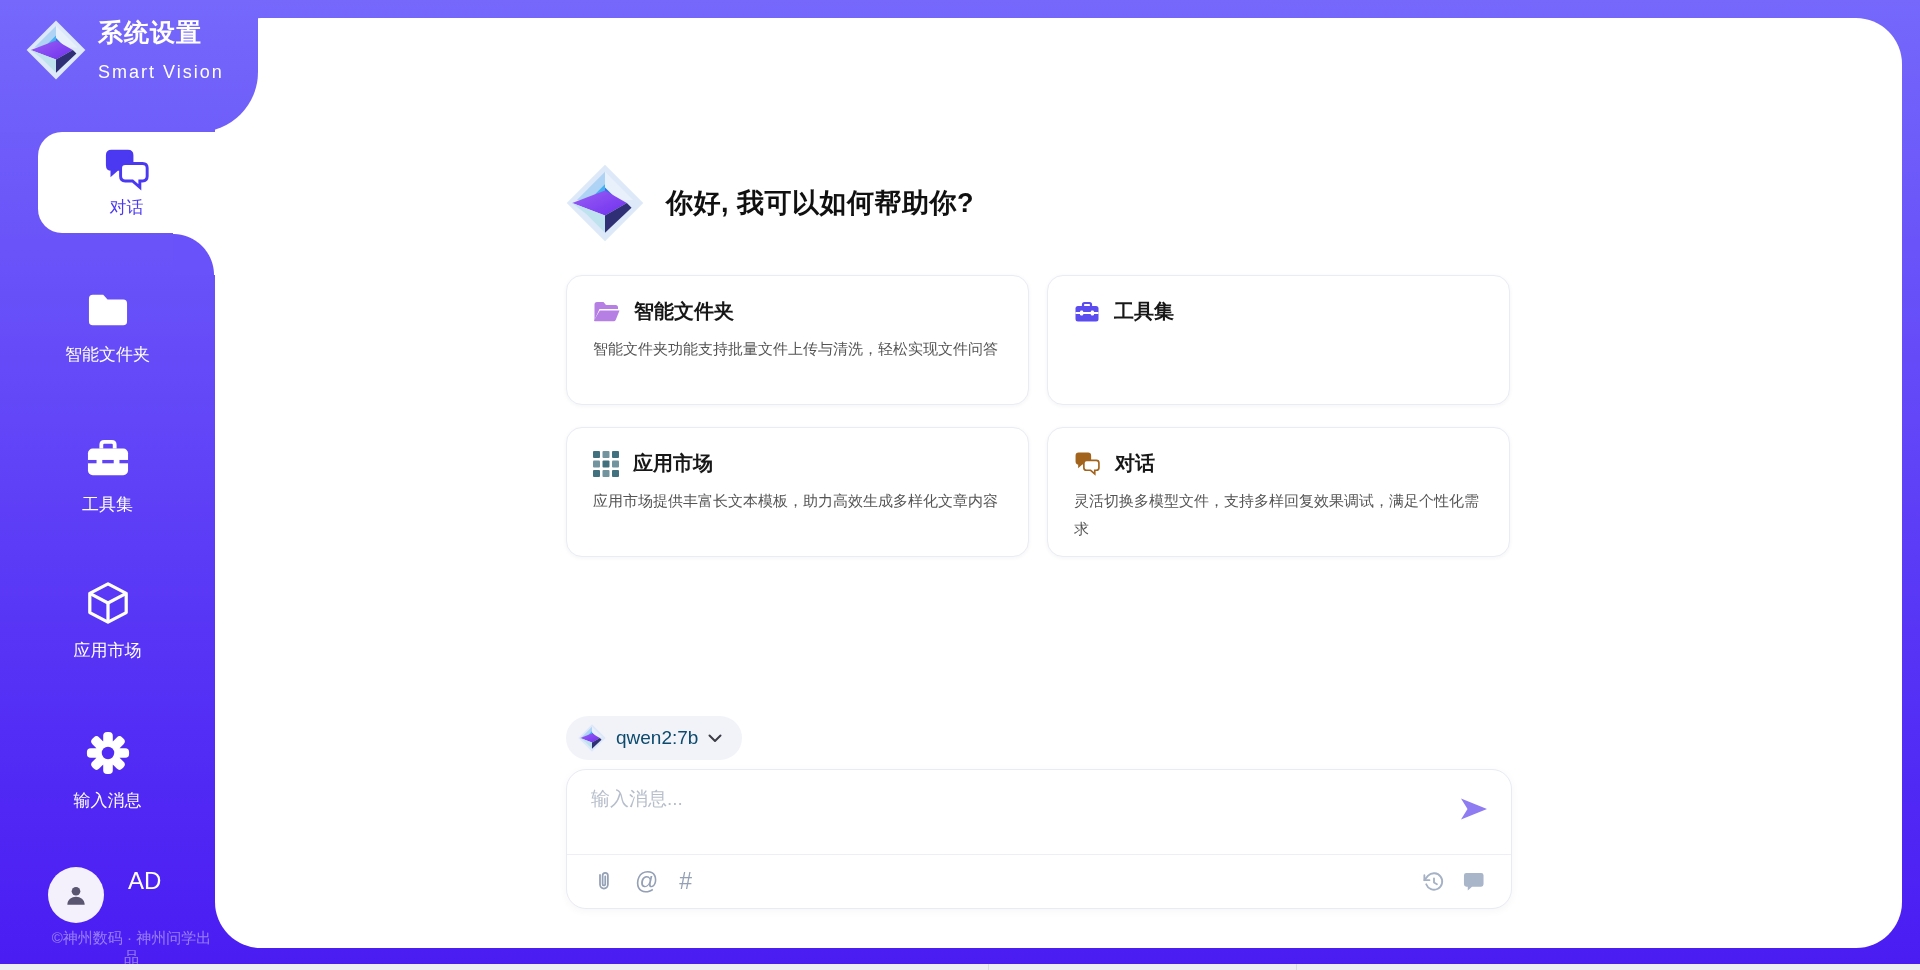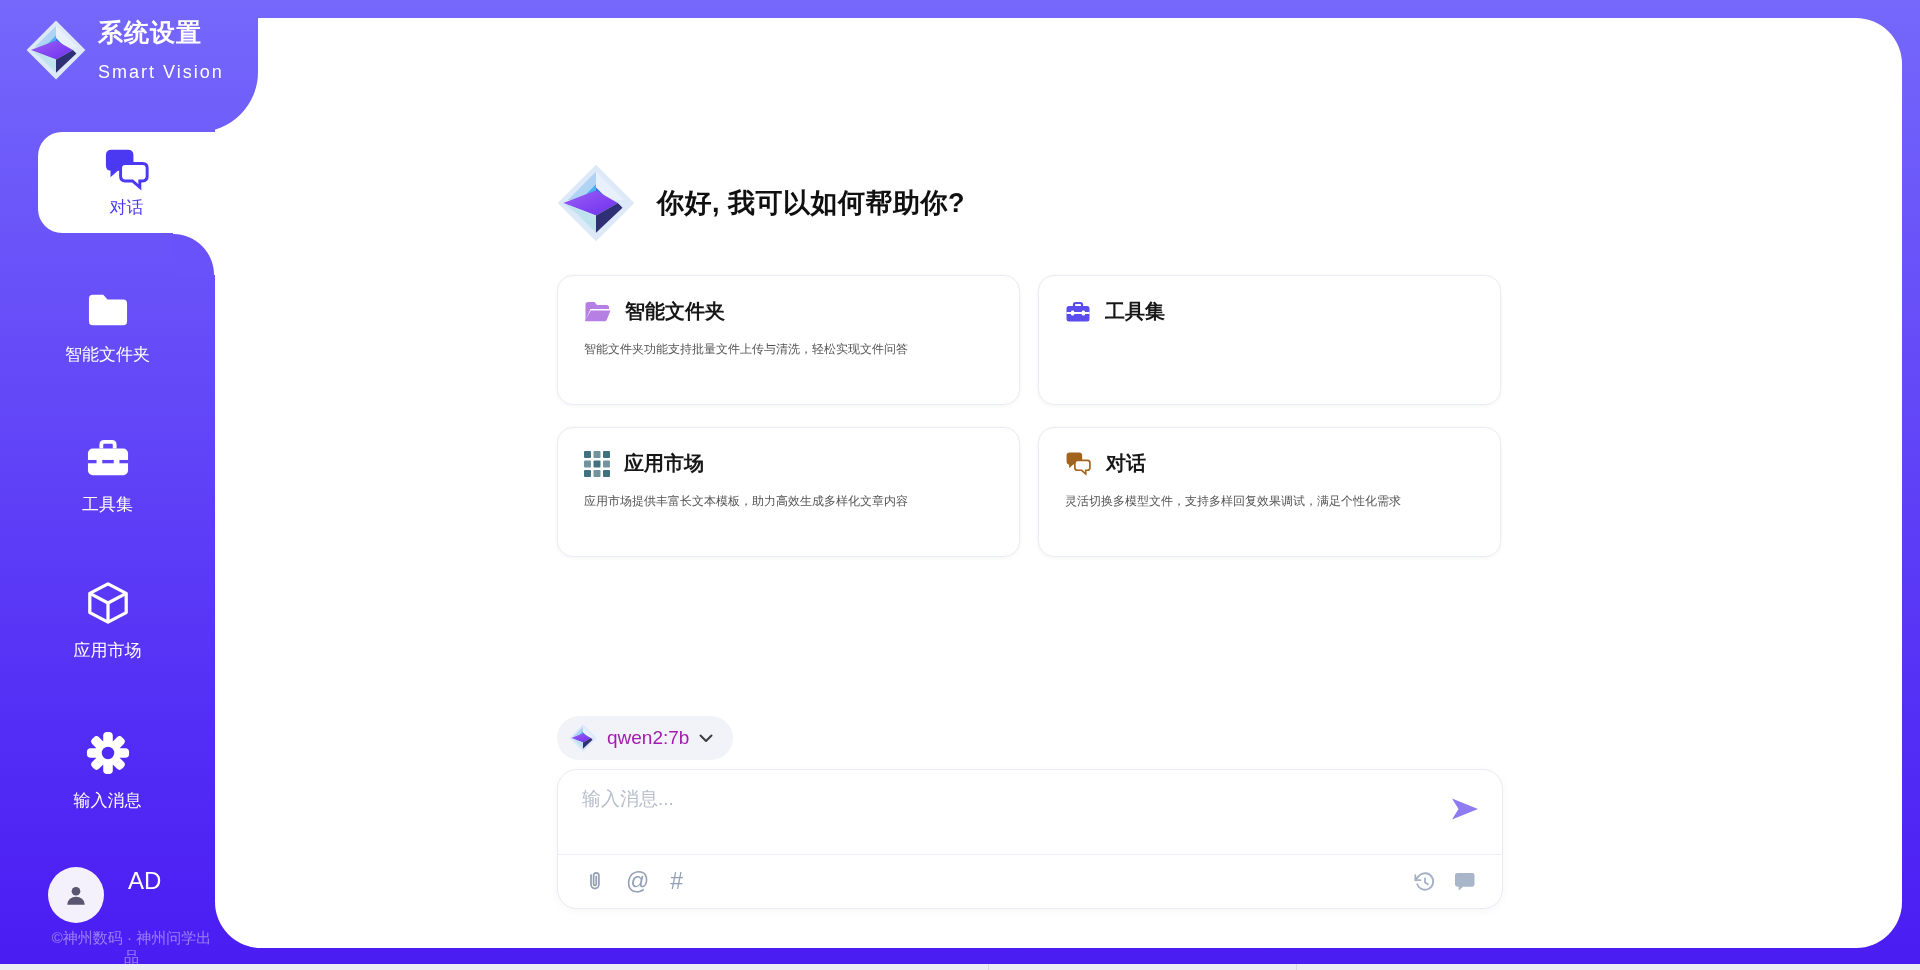--- a/index.html
+++ b/index.html
@@ -43,26 +43,26 @@
   
   .greeting { position:absolute; left:357px; top:146px; display:flex; align-items:center; gap:22px; }
   .greeting-title { font-size:27px; font-weight:bold; color:#101010; letter-spacing:.5px; }
 
   .cards { position:absolute; left:357px; top:257px; width:946px;
            display:grid; grid-template-columns:463px 463px; column-gap:18px; row-gap:22px; }
   .card { height:130px; background:#fff; border:1px solid #eaecf3; border-radius:16px;
           padding:22px 26px; box-shadow:0 1px 4px rgba(25,35,80,.05); cursor:pointer; }
   .card-head { display:flex; align-items:center; gap:14px; }
   .card-title { font-size:20px; font-weight:bold; color:#171717; }
-  .card-desc { margin-top:10px; font-size:12px; line-height:28px; color:#545454; }
+  .card-desc { margin-top:10px; font-size:15px; line-height:28px; color:#545454; }
 
   .model-pill { position:absolute; left:357px; top:698px; height:44px;
                 background:#f2f3f8; border-radius:22px; padding:0 20px 0 12px;
                 display:inline-flex; align-items:center; gap:10px; cursor:pointer; }
-  .model-name { font-size:19px; color:#a21caf; }
+  .model-name { font-size:19px; color:#0c4a6e; }
 
   .composer { position:absolute; left:357px; top:751px; width:946px; height:140px;
               background:#fff; border:1px solid #e9ebf2; border-radius:20px;
               box-shadow:0 2px 8px rgba(25,35,80,.04); }
   .composer textarea { position:absolute; left:24px; top:16px; width:840px; height:62px;
               border:none; outline:none; resize:none; background:transparent;
               font-size:19px; color:#333; font-family:inherit; }
   .composer textarea::placeholder { color:#b7becb; }
   .send-btn { position:absolute; right:22px; top:26px; background:none; border:none; cursor:pointer; }
   .composer-divider { position:absolute; left:0; right:0; top:84px; height:1px; background:#edeff4; }
@@ -173,21 +173,21 @@
           <circle cx="12" cy="8.5" r="4" fill="#5a5570"></circle>
           <path d="M4 21 c0-5 4-7.5 8-7.5 s8 2.5 8 7.5 z" fill="#5a5570"></path>
         </svg>
       </span>
       <span class="user-name">AD</span>
     </div>
 
     <div class="copyright">©神州数码 · 神州问学出品</div>
   </aside>
 
-  <main style="position:absolute;left:200px;top:18px;width:1687px;height:930px">
+  <main style="position:absolute;left:209px;top:18px;width:1687px;height:930px">
 
     <div class="greeting">
       <svg width="78" height="78">
           <use href="#sym-diamond"></use>
         </svg>
       <span class="greeting-title">你好, 我可以如何帮助你?</span>
     </div>
 
     <div class="cards">
 

